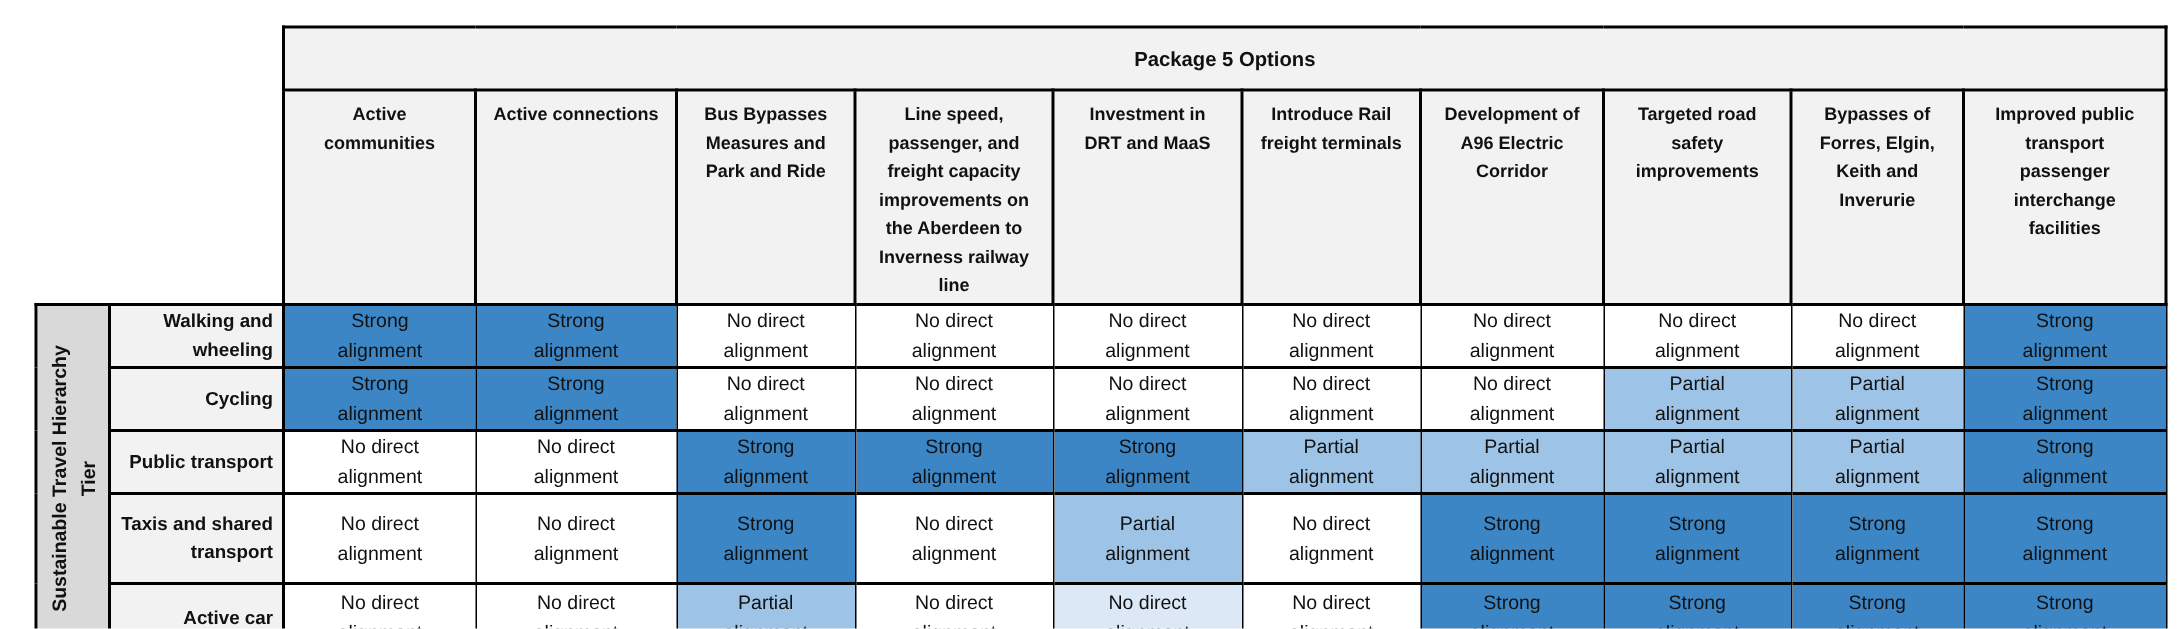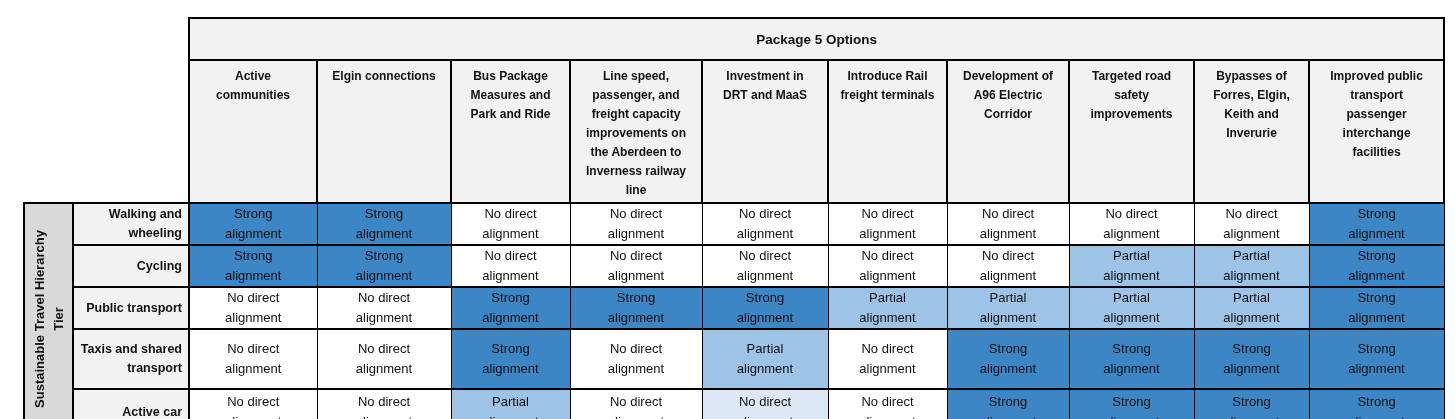--- a/index.html
+++ b/index.html
@@ -62,22 +62,22 @@
 
   <tbody>
         <tr class="rA">
     <td class="blank" colspan="2"></td>
     <td class="group-hd" colspan="10">Package 5 Options</td>
   </tr>
 
   <tr class="rB">
     <td class="blank" colspan="2"></td>
     <th class="col-hd">Active communities</th>
-    <th class="col-hd">Elgin connections</th>
-    <th class="col-hd">Bus Package Measures and Park and Ride</th>
+    <th class="col-hd">Active connections</th>
+    <th class="col-hd">Bus Bypasses Measures and Park and Ride</th>
     <th class="col-hd">Line speed, passenger, and freight capacity improvements on the Aberdeen to Inverness railway line</th>
     <th class="col-hd">Investment in DRT and MaaS</th>
     <th class="col-hd">Introduce Rail freight terminals</th>
     <th class="col-hd">Development of A96 Electric Corridor</th>
     <th class="col-hd">Targeted road safety improvements</th>
     <th class="col-hd">Bypasses of Forres, Elgin, Keith and Inverurie</th>
     <th class="col-hd">Improved public transport passenger interchange facilities</th>
   </tr>
 
   <tr class="r1">

